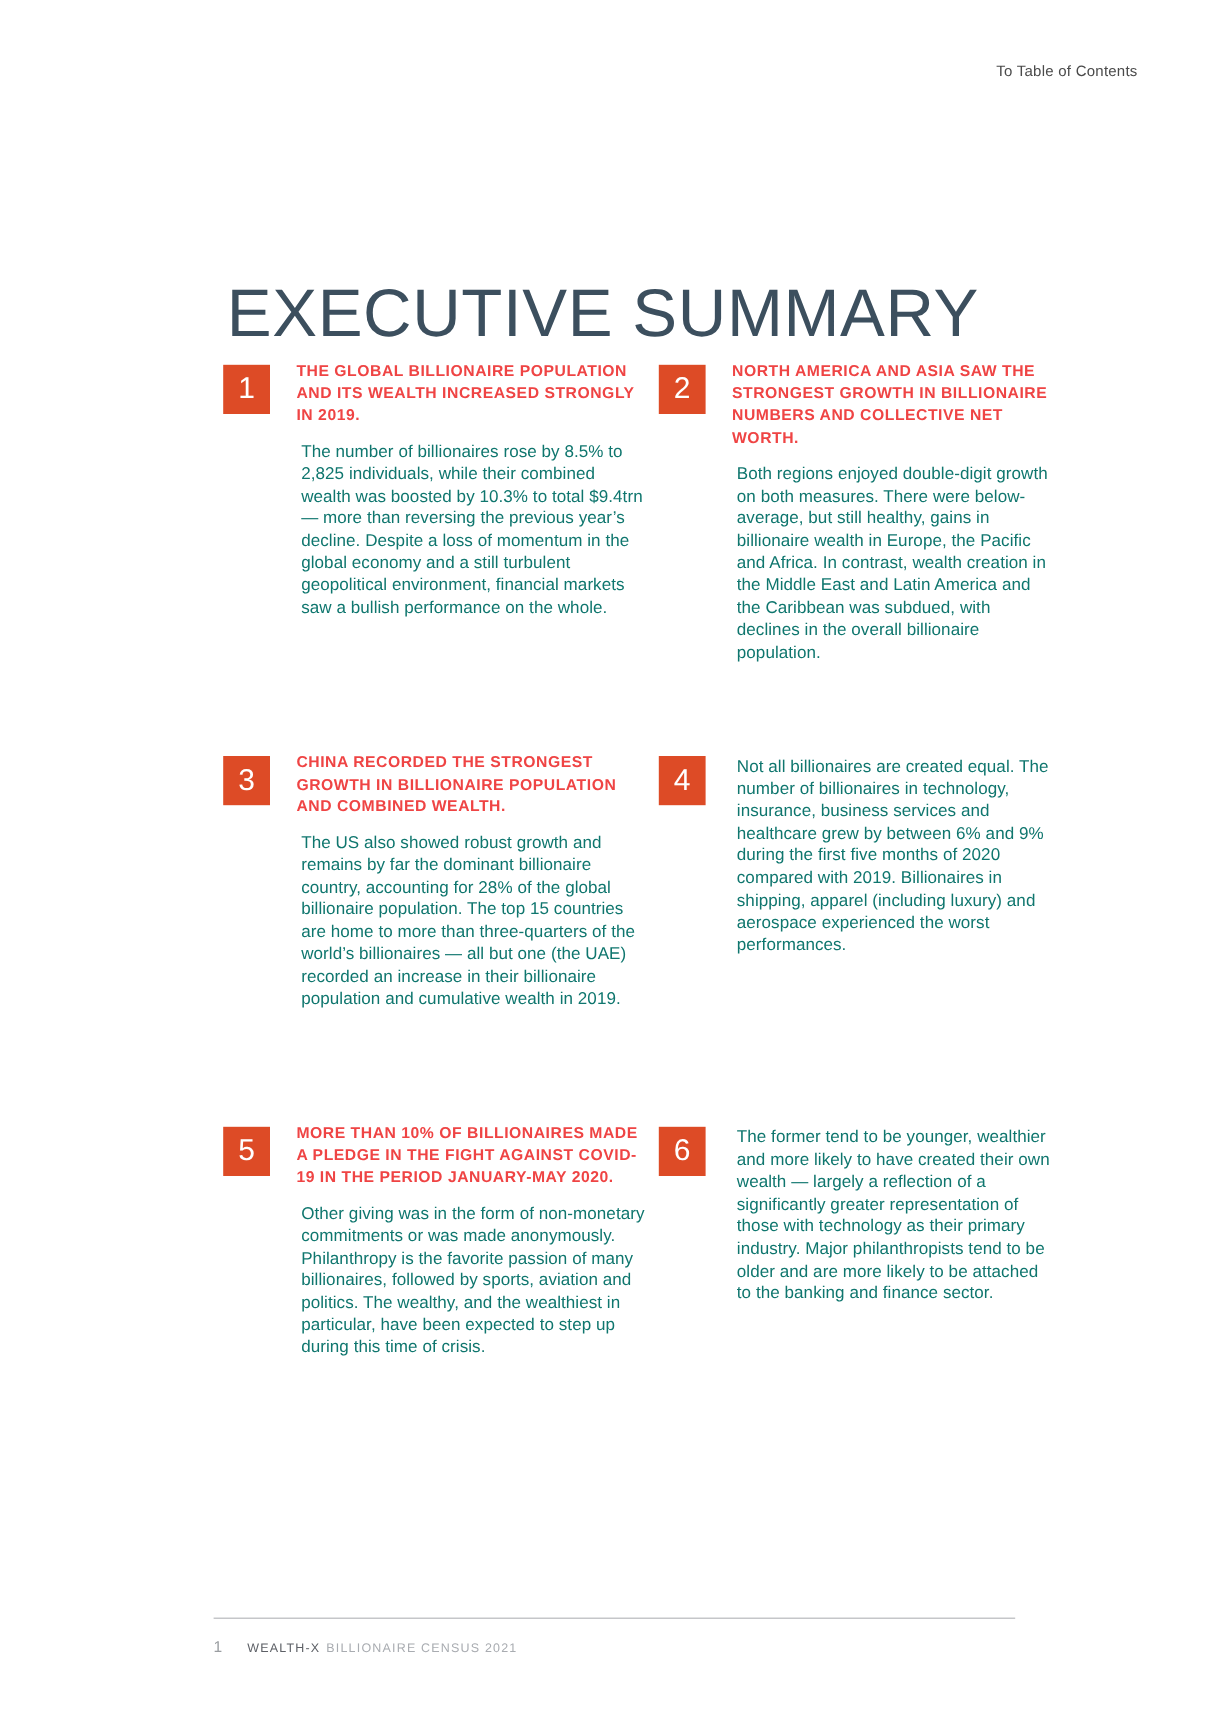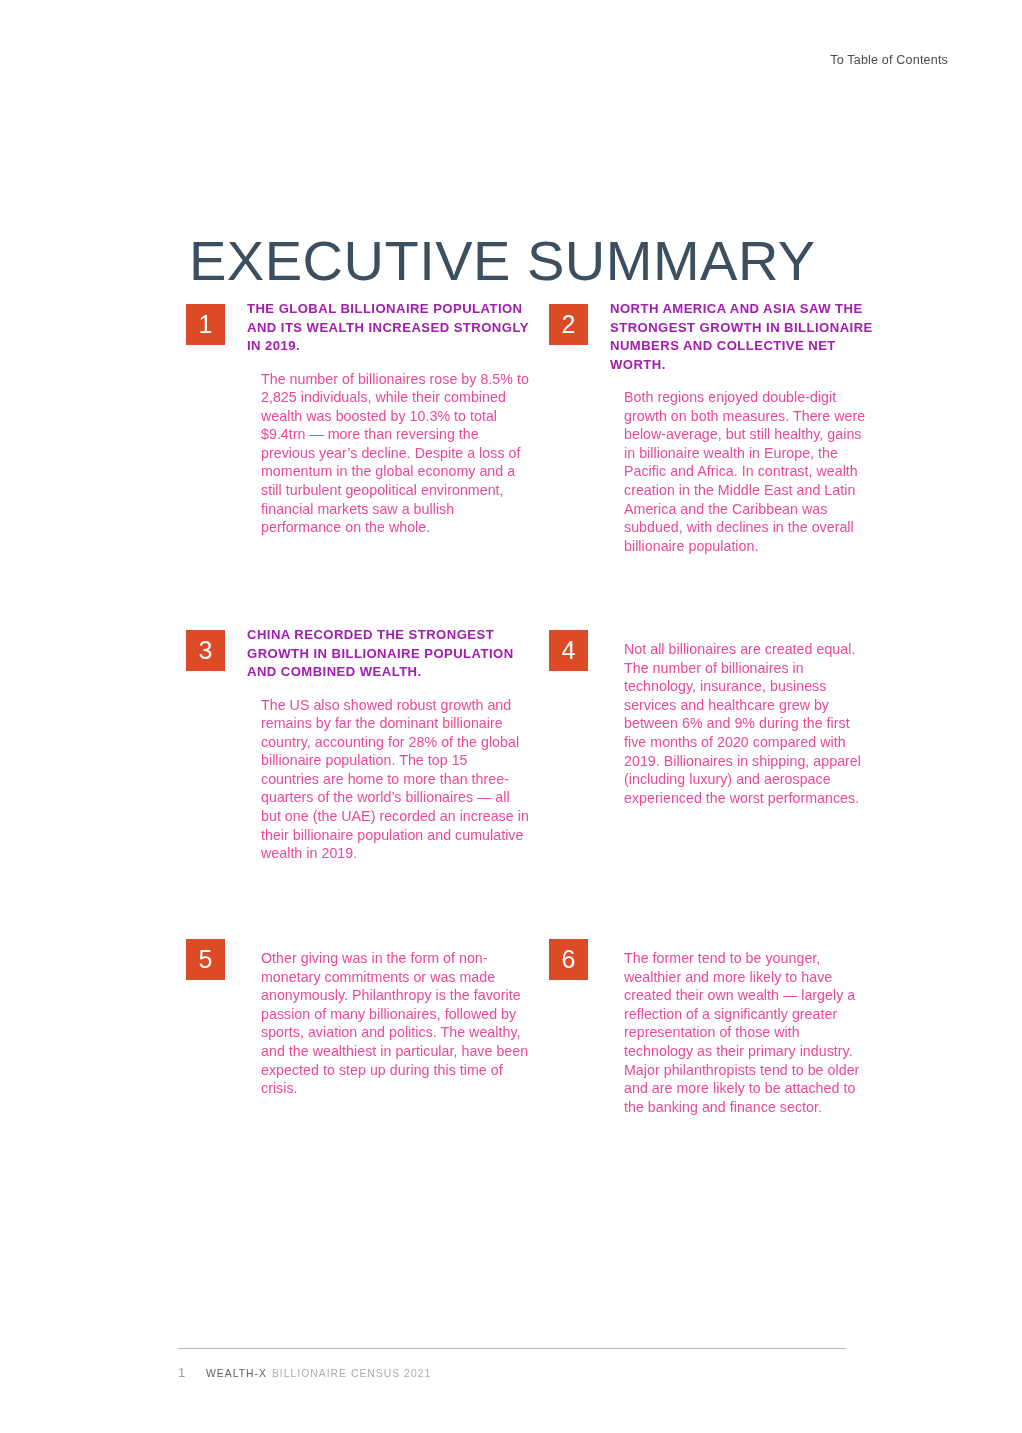--- a/index.html
+++ b/index.html
@@ -89,36 +89,36 @@
     margin-top: 4px;
     user-select: none;
   }
 
   .point-body {
     flex: 1 1 auto;
     min-width: 0;
   }
 
   .point-heading {
-    color: #a21caf;
+    color: #ef4444;
     font-size: 13.1px;
     line-height: 18.5px;
     font-weight: 700;
     letter-spacing: 0.45px;
     text-transform: uppercase;
     margin: 0 0 12px 0;
   }
 
   .point-text {
-    color: #ec4899;
+    color: #0f766e;
     font-size: 14.2px;
     line-height: 18.6px;
     font-weight: 400;
     letter-spacing: 0.05px;
-    margin: 14px;
+    margin: 4px;
     white-space: pre-line;
   }
 
   
   .footer-rule {
     position: absolute;
     left: 178px;
     top: 1348px;
     width: 668px;
     height: 1px;
@@ -191,20 +191,21 @@
     <div class="point row-2">
       <div class="badge">4</div>
       <div class="point-body">
         <p class="point-text">Not all billionaires are created equal. The number of billionaires in technology, insurance, business services and healthcare grew by between 6% and 9% during the first five months of 2020 compared with 2019. Billionaires in shipping, apparel (including luxury) and aerospace experienced the worst performances.</p>
       </div>
     </div>
 
     <div class="point row-3">
       <div class="badge">5</div>
       <div class="point-body">
+        <h2 class="point-heading">MORE THAN 10% OF BILLIONAIRES MADE A PLEDGE IN THE FIGHT AGAINST COVID-19 IN THE PERIOD JANUARY-MAY 2020.</h2>
         <p class="point-text">Other giving was in the form of non-monetary commitments or was made anonymously. Philanthropy is the favorite passion of many billionaires, followed by sports, aviation and politics. The wealthy, and the wealthiest in particular, have been expected to step up during this time of crisis.</p>
       </div>
     </div>
 
     <div class="point row-3">
       <div class="badge">6</div>
       <div class="point-body">
         <p class="point-text">The former tend to be younger, wealthier and more likely to have created their own wealth — largely a reflection of a significantly greater representation of those with technology as their primary industry. Major philanthropists tend to be older and are more likely to be attached to the banking and finance sector.</p>
       </div>
     </div>

